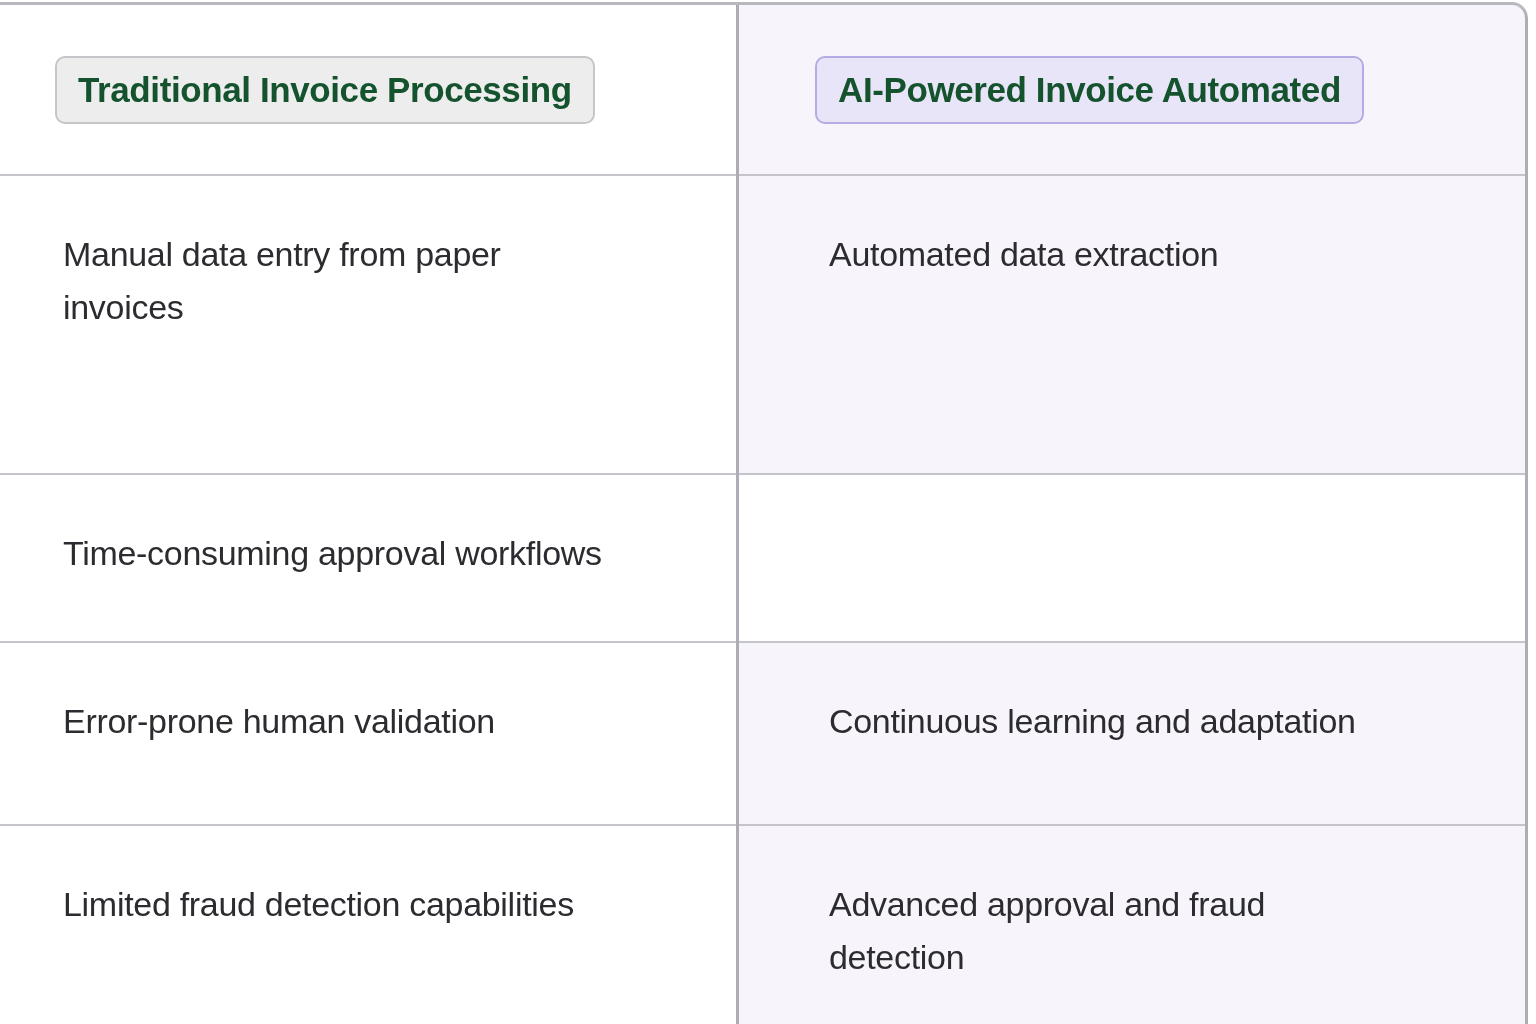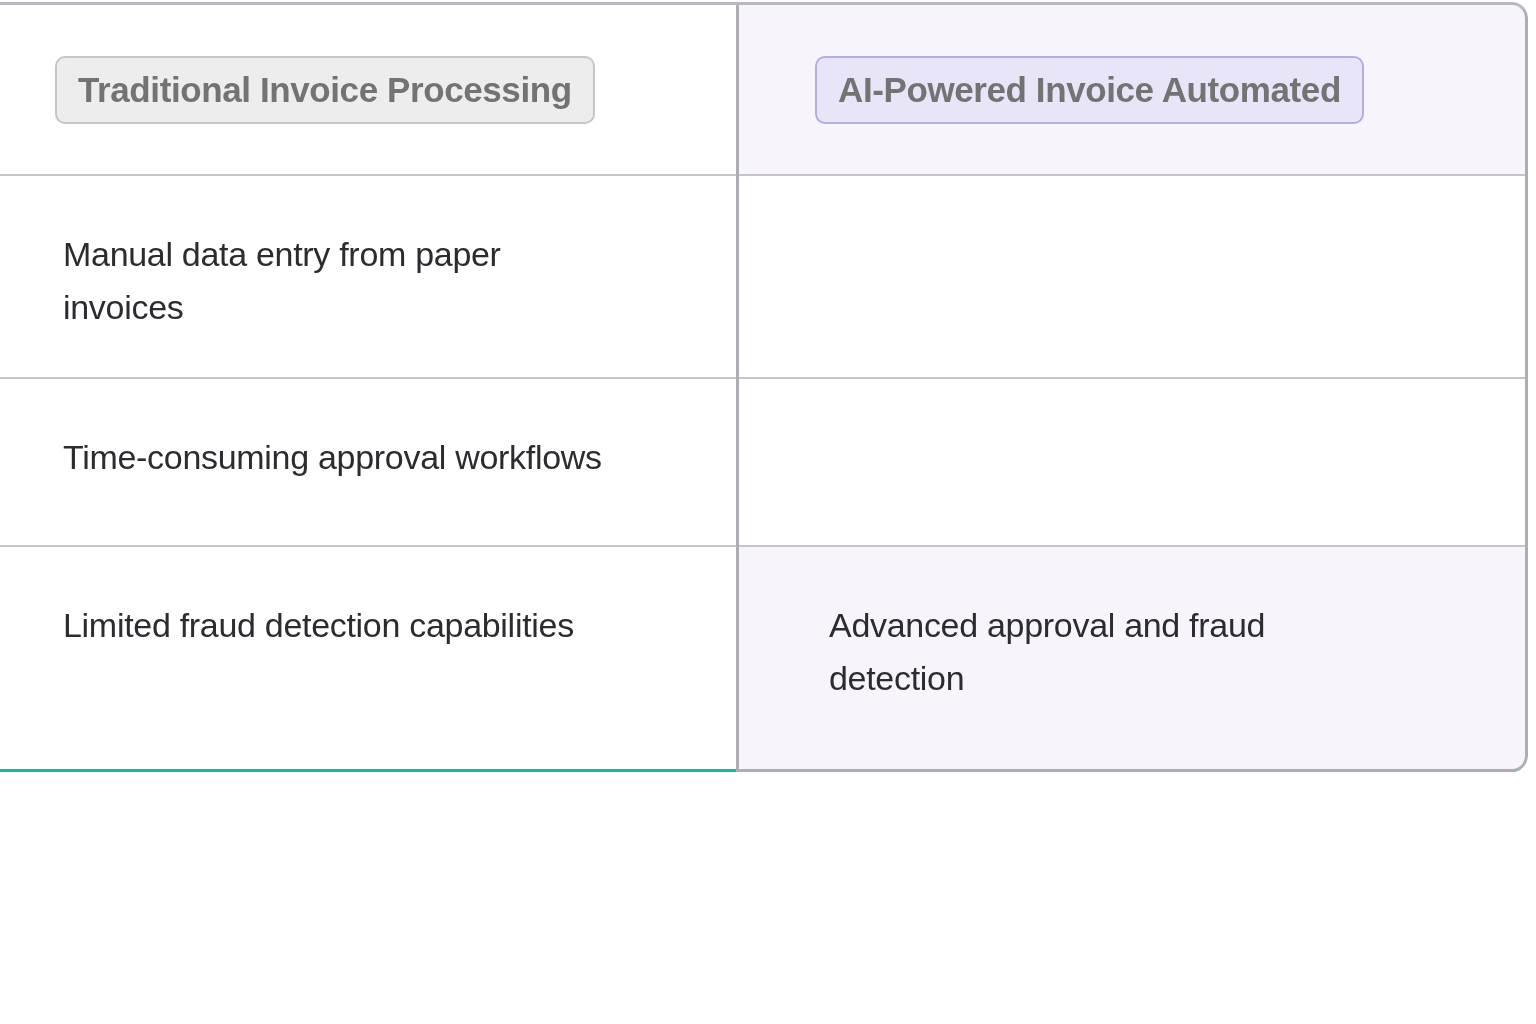--- a/index.html
+++ b/index.html
@@ -33,21 +33,21 @@
     border-radius:0 16px 16px 0;
     pointer-events:none;
     z-index:5;
   }
   .row{
     display:flex;
     box-sizing:border-box;
     border-bottom:2px solid #c5c4cb;
   }
   .row-header{height:171px;}
-  .row-1{height:203px;}
+  .row-1{height:299px;}
   .row-2{height:168px;}
   .row-3{height:183px;}
   .row-4{height:225px;border-bottom:3px solid #14b8a6;}
   .cell{
     box-sizing:border-box;
     display:flex;
     align-items:flex-start;
   }
   .cell-left{
     width:736px;
@@ -73,21 +73,21 @@
   }
   .badge{
     display:inline-block;
     font-size:35px;
     font-weight:700;
     letter-spacing:-0.4px;
     line-height:1;
     padding:14px 21px 15px 21px;
     border-radius:10px;
     white-space:nowrap;
-    color:#737373;
+    color:#14532d;
   }
   .badge-traditional{
     background:#ededee;
     border:2px solid #c6c6ca;
     margin-left:-8px;
   }
   .badge-ai{
     background:#e9e5f8;
     border:2px solid #b6abe2;
     margin-left:-14px;
@@ -105,28 +105,39 @@
     </div>
     <div class="cell cell-right header-cell">
       <span class="badge badge-ai">AI-Powered Invoice Automated</span>
     </div>
   </div>
 
   <div class="row row-1">
     <div class="cell cell-left">
       <div class="cell-text">Manual data entry from paper invoices</div>
     </div>
+    <div class="cell cell-right">
+      <div class="cell-text">Automated data extraction</div>
+    </div>
   </div>
 
   <div class="row row-2">
     <div class="cell cell-left">
       <div class="cell-text">Time-consuming approval workflows</div>
     </div>
   </div>
 
+  <div class="row row-3">
+    <div class="cell cell-left">
+      <div class="cell-text">Error-prone human validation</div>
+    </div>
+    <div class="cell cell-right">
+      <div class="cell-text">Continuous learning and adaptation</div>
+    </div>
+  </div>
 
   <div class="row row-4">
     <div class="cell cell-left">
       <div class="cell-text">Limited fraud detection capabilities</div>
     </div>
     <div class="cell cell-right">
       <div class="cell-text">Advanced approval and fraud detection</div>
     </div>
   </div>
 </div>

